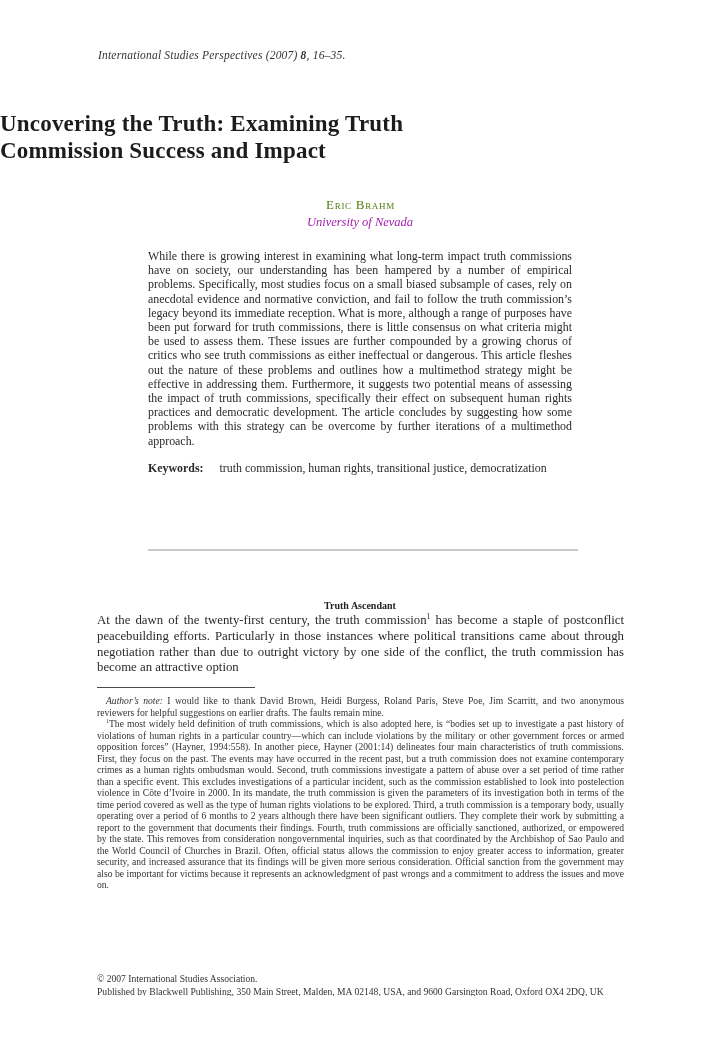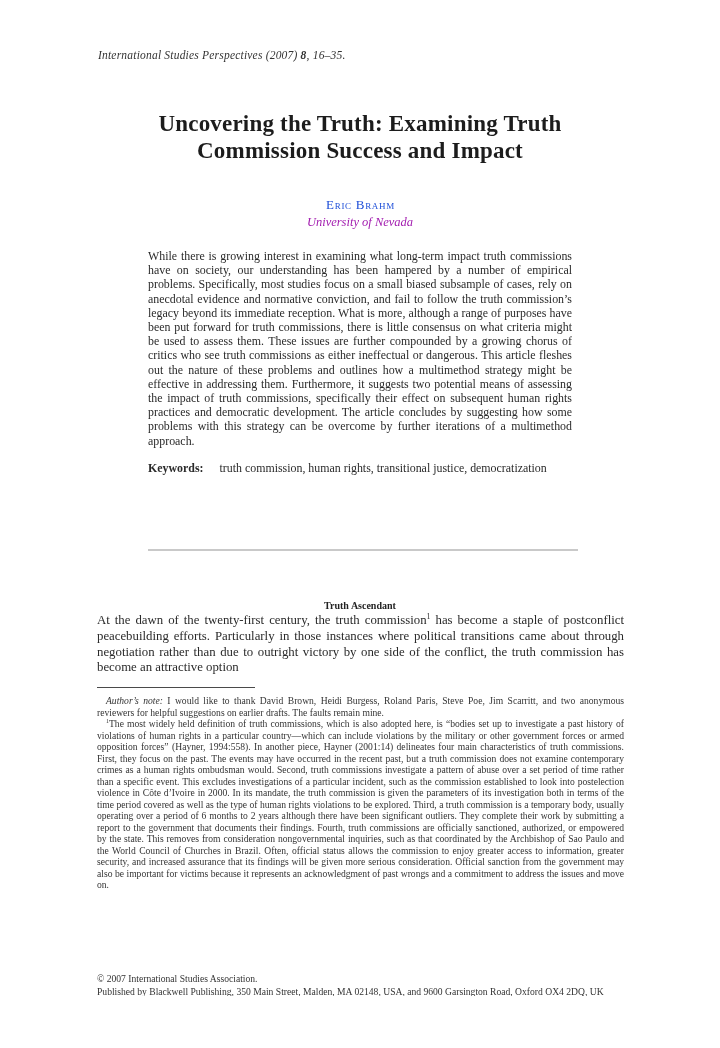--- a/index.html
+++ b/index.html
@@ -25,37 +25,36 @@
     color: #333333;
     letter-spacing: 0.2px;
   }
   .journal-line .vol { font-weight: bold; }
   .article-title {
     position: absolute;
     left: 0;
     right: 0;
     top: 110px;
     margin: 0;
-    text-align: center;
     font-size: 23px;
     line-height: 27px;
     font-weight: bold;
     color: #1c1c1c;
     letter-spacing: 0.2px;
   }
   .author-line {
     position: absolute;
     left: 1px;
     right: 0;
     top: 197px;
     text-align: center;
     font-variant: small-caps;
     font-size: 13px;
     letter-spacing: 0.7px;
-    color: #1d4ed8;
+    color: #4d7c0f;
   }
   .affiliation-line {
     position: absolute;
     left: 0;
     right: 0;
     top: 215px;
     text-align: center;
     font-style: italic;
     font-size: 12.5px;
     color: #a21caf;

